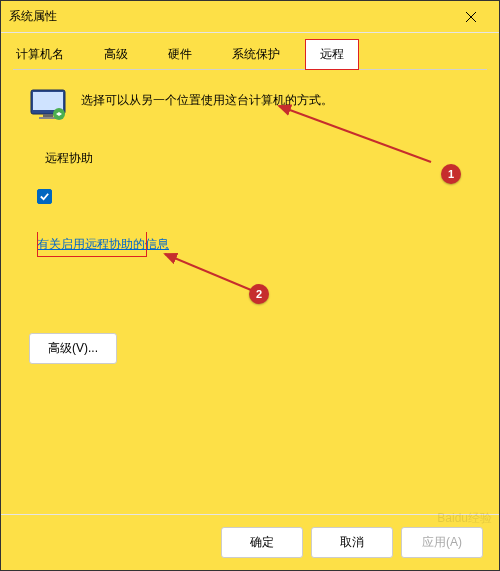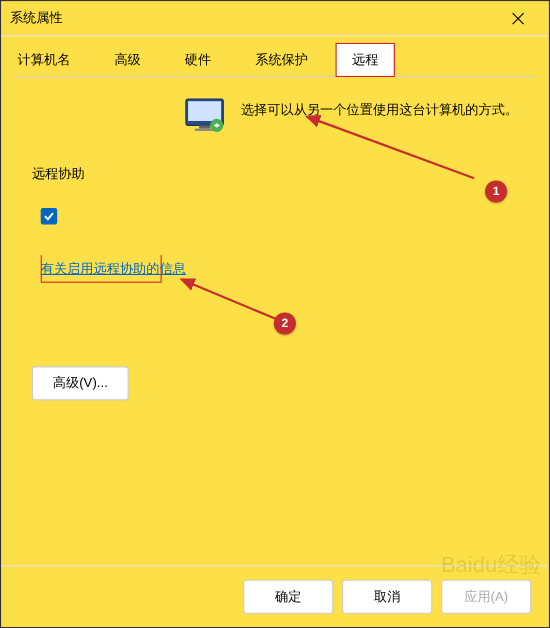--- a/index.html
+++ b/index.html
@@ -72,29 +72,28 @@
     .content {
       flex: 1;
       padding: 18px 28px;
       position: relative;
     }
     .intro {
       display: flex;
       align-items: flex-start;
       gap: 12px;
       margin-bottom: 28px;
-      justify-content: flex-end;
     }
     .monitor-icon {
       width: 40px;
       height: 34px;
       flex-shrink: 0;
     }
     .intro-text { font-size: 12px; padding-top: 4px; }
-    .group-label { font-size: 12px; margin-bottom: 22px; }
+    .group-label { font-size: 12px; margin-bottom: 22px; margin-left: 16px; }
     .checkbox-row {
       display: flex;
       align-items: center;
       gap: 6px;
       margin-left: 8px;
       margin-bottom: 8px;
     }
     .checkbox {
       width: 15px;
       height: 15px;
@@ -178,21 +177,21 @@
     .badge2 { left: 248px; top: 214px; }
     .arrow {
       position: absolute;
       pointer-events: none;
     }
     .watermark {
       position: absolute;
       right: 8px;
       bottom: 44px;
       color: rgba(0,0,0,.1);
-      font-size: 20px;
+      font-size: 12px;
       pointer-events: none;
     }
   </style>
 </head>
 <body>
 
 <div class="window">
 
   <div class="titlebar">
     <div class="titlebar-title">系统属性</div>

